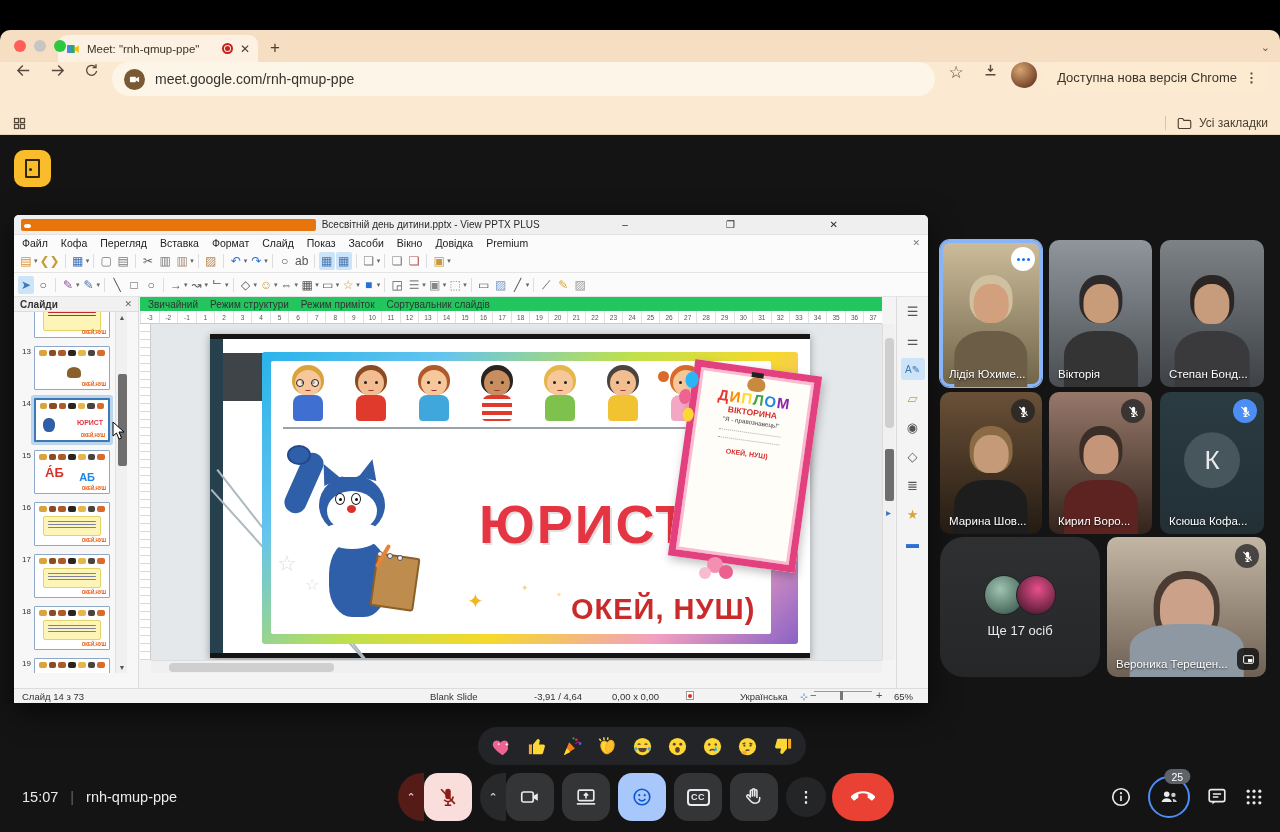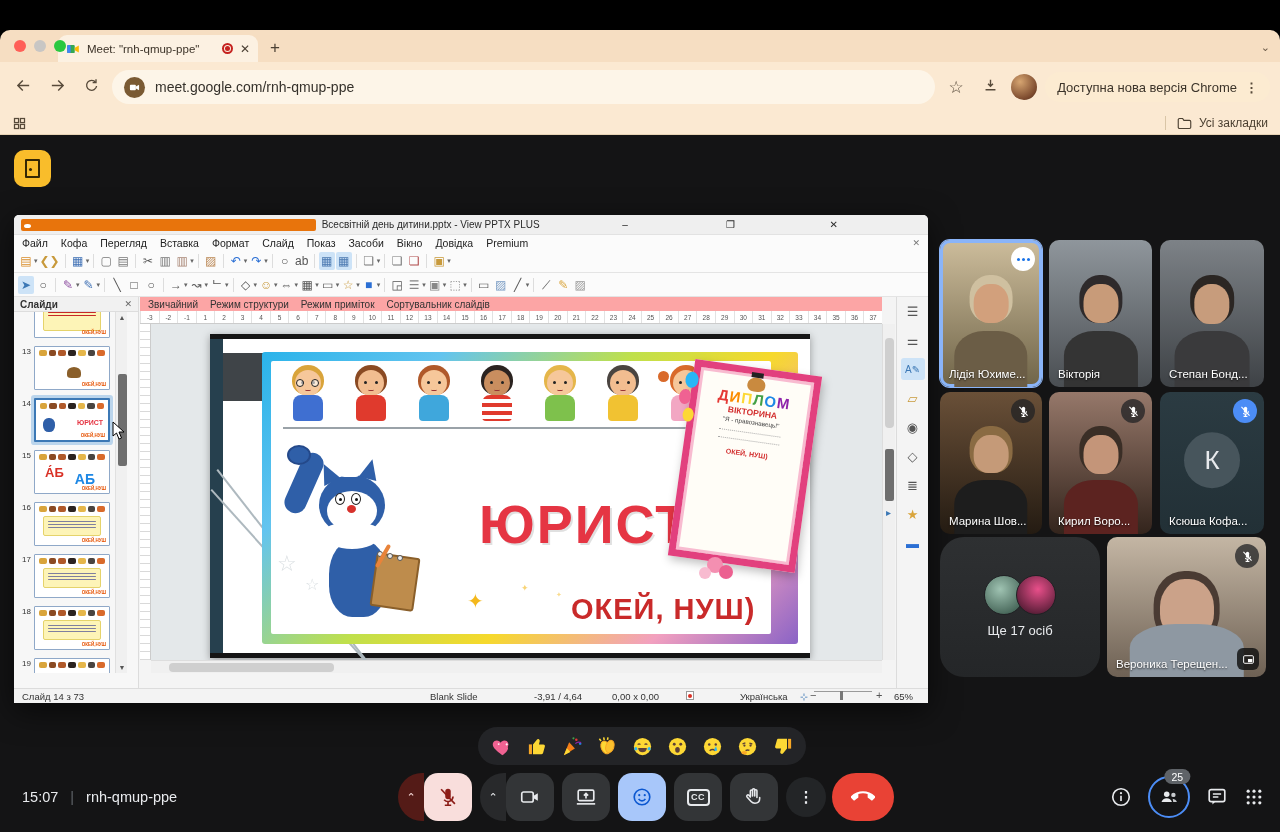--- a/index.html
+++ b/index.html
@@ -15,21 +15,21 @@
   .light{width:12px;height:12px;border-radius:50%;}
   .tab{margin-left:58px;width:200px;height:27px;background:#FCF1E2;border-radius:9px 9px 0 0;
        display:flex;align-items:center;gap:7px;padding:0 8px;}
   .tab-title{font-size:11.5px;color:#3B3227;white-space:nowrap;overflow:hidden;flex:1;}
   .rec-dot{width:11px;height:11px;border-radius:50%;border:2px solid #C5221F;background:#FCF1E2;
            display:flex;align-items:center;justify-content:center;}
   .rec-dot i{width:5px;height:5px;border-radius:50%;background:#C5221F;}
   .tab-close{color:#4b4034;font-size:12px;line-height:1;}
   .newtab{color:#4b4034;font-size:17px;margin-left:12px;padding-bottom:4px;}
   .strip-chevron{margin-left:auto;margin-right:10px;color:#6b5b49;font-size:11px;padding-bottom:8px;}
-  .toolbar{height:50px;background:#FBE9D2;display:flex;align-items:center;padding:0 10px;gap:8px;}
+  .toolbar{height:50px;background:#FBE9D2;display:flex;padding:0 10px;gap:8px;}
   .navbtn{width:26px;text-align:center;color:#574A3A;font-size:16px;}
   .urlbar{flex:1;height:34px;background:#FDF5E8;border-radius:17px;display:flex;align-items:center;
           padding:0 12px;gap:10px;min-width:0;}
   .urlcam{width:21px;height:21px;border-radius:50%;background:#7A5A33;display:flex;align-items:center;justify-content:center;flex:none;}
   .urltext{font-size:14px;color:#35312B;}
   .chip{height:30px;border-radius:15px;background:#FCEBD1;display:flex;align-items:center;gap:8px;
         padding:0 12px;font-size:13px;color:#3c342a;}
   .avatar{width:26px;height:26px;border-radius:50%;background:radial-gradient(circle at 35% 30%,#d6a571,#7c4a2e 70%,#402417);flex:none;}
   .bookmarks{height:23px;background:#FBE9D2;display:flex;align-items:center;padding:0 12px;
              font-size:12px;color:#4a3f30;border-bottom:1px solid #E7D3B5;}
@@ -76,21 +76,21 @@
   .dotsrow{position:absolute;left:4px;top:3px;right:4px;height:6px;display:flex;gap:2px;}
   .dotsrow i{flex:1;border-radius:2px;}
   .mini-yellow{position:absolute;left:8px;right:8px;top:13px;bottom:9px;background:#FDF4B7;border:1px solid #E5D36B;border-radius:2px;padding:2px;}
   .mini-yellow i{display:block;height:1.5px;background:#7f7f9f;margin:1.5px 2px;border-radius:1px;}
   .mini-okey{position:absolute;right:3px;bottom:2px;font-size:4.5px;color:#E65100;font-weight:bold;}
   .pscroll{position:absolute;left:101px;top:15px;width:12px;height:361px;background:#F0F0F0;border-left:1px solid #E0E0E0;}
   .pscroll .arr{position:absolute;left:0;width:12px;height:11px;color:#555;font-size:7px;text-align:center;line-height:11px;}
   .pscroll .pthumb{position:absolute;left:1.5px;width:9px;height:92px;top:62px;background:#6E6E6E;border-radius:2px;}
   
   .viewtabs{left:126px;top:82px;width:742px;height:14px;display:flex;gap:12px;align-items:center;
-            padding-left:8px;font-size:10px;color:#333;background:#fca5a5;}
+            padding-left:8px;font-size:10px;color:#333;background:#22c55e;}
   .hruler{left:126px;top:96px;width:742px;height:13px;background:#FFF;border-bottom:1px solid #CCC;
           display:flex;overflow:hidden;}
   .hruler span{flex:1;font-size:6.5px;color:#555;text-align:center;border-left:1px solid #E2E2E2;line-height:13px;}
   .vruler{left:126px;top:109px;width:11px;height:336px;background:#FFF;border-right:1px solid #CCC;
           background-image:repeating-linear-gradient(to bottom,#fff 0 7px,#d9d9d9 7px 8px);}
   .canvas{left:137px;top:109px;width:731px;height:336px;background:#E4E8EA;overflow:hidden;}
   .hscroll{left:137px;top:445px;width:731px;height:13px;background:#F0F0F0;border-top:1px solid #DDD;}
   .hthumb{position:absolute;left:18px;top:2px;width:165px;height:9px;background:#CFCFCF;border-radius:4px;}
   .vscroll{left:868px;top:109px;width:13px;height:336px;background:#F0F0F0;border-left:1px solid #DDD;}
   .vthumb{position:absolute;left:2px;top:14px;width:9px;height:90px;background:#CFCFCF;border-radius:4px;}
@@ -460,21 +460,21 @@
                   <div class="dotsrow">
                     <i style="background: rgb(217, 164, 59);"></i>
                     <i style="background: rgb(138, 74, 35);"></i>
                     <i style="background: rgb(176, 89, 42);"></i>
                     <i style="background: rgb(43, 35, 32);"></i>
                     <i style="background: rgb(229, 182, 74);"></i>
                     <i style="background: rgb(74, 68, 64);"></i>
                     <i style="background: rgb(217, 106, 43);"></i>
                   </div>
                   <div style="position: absolute; left: 10px; top: 14px; font-size: 13px; font-weight: bold; color: rgb(217, 48, 37);">А́Б</div>
-                  <div style="position: absolute; right: 14px; top: 20px; font-size: 14px; font-weight: bold; color: rgb(30, 136, 229);">АБ</div>
+                  <div style="position: absolute; right: 14px; top: 20px; font-size: 11px; font-weight: bold; color: rgb(30, 136, 229);">АБ</div>
                   <div class="mini-okey">ОКЕЙ,НУШ</div>
                 </div>
               </div>
               <div class="thumb-row" style="top: 190px;">
                 <span class="tnum">16</span>
                 <div class="tpic">
                   <div class="dotsrow">
                     <i style="background: rgb(217, 164, 59);"></i>
                     <i style="background: rgb(138, 74, 35);"></i>
                     <i style="background: rgb(176, 89, 42);"></i>

